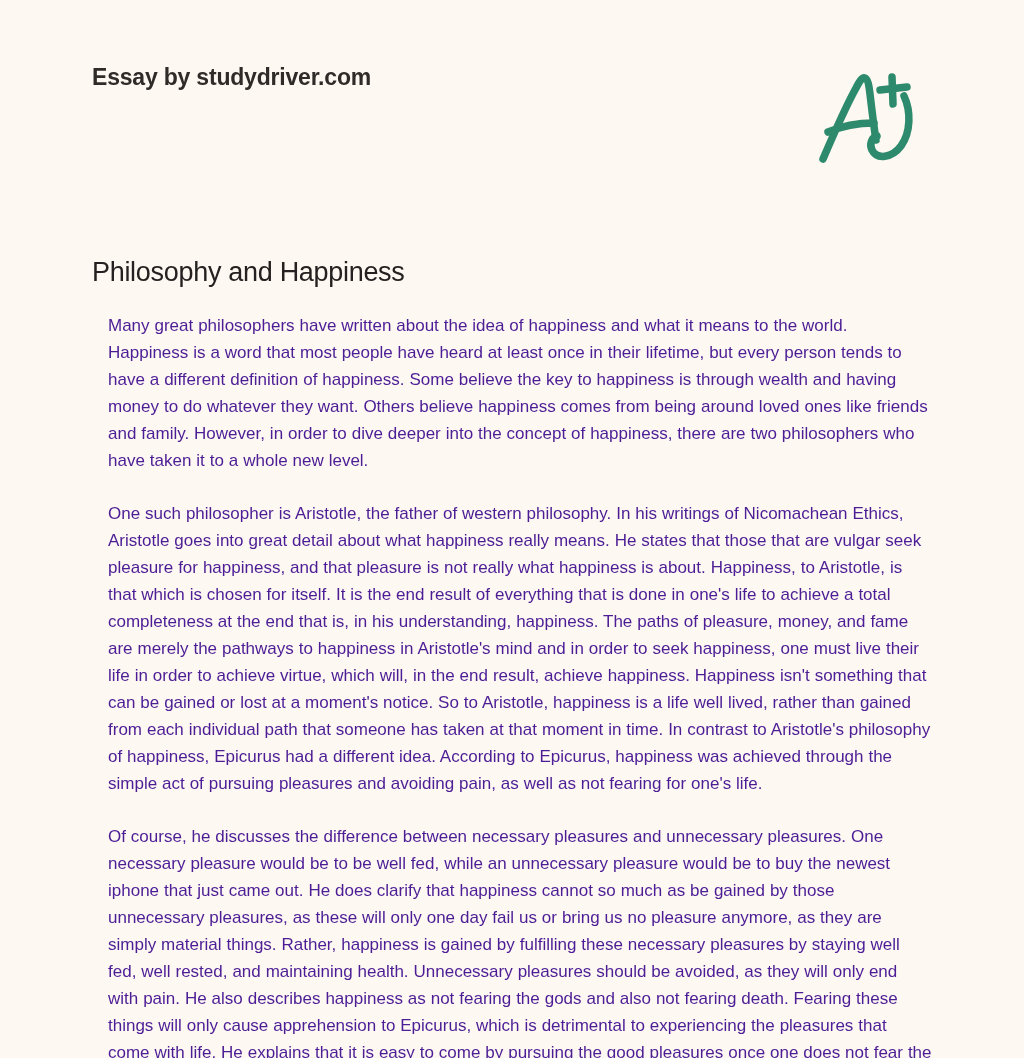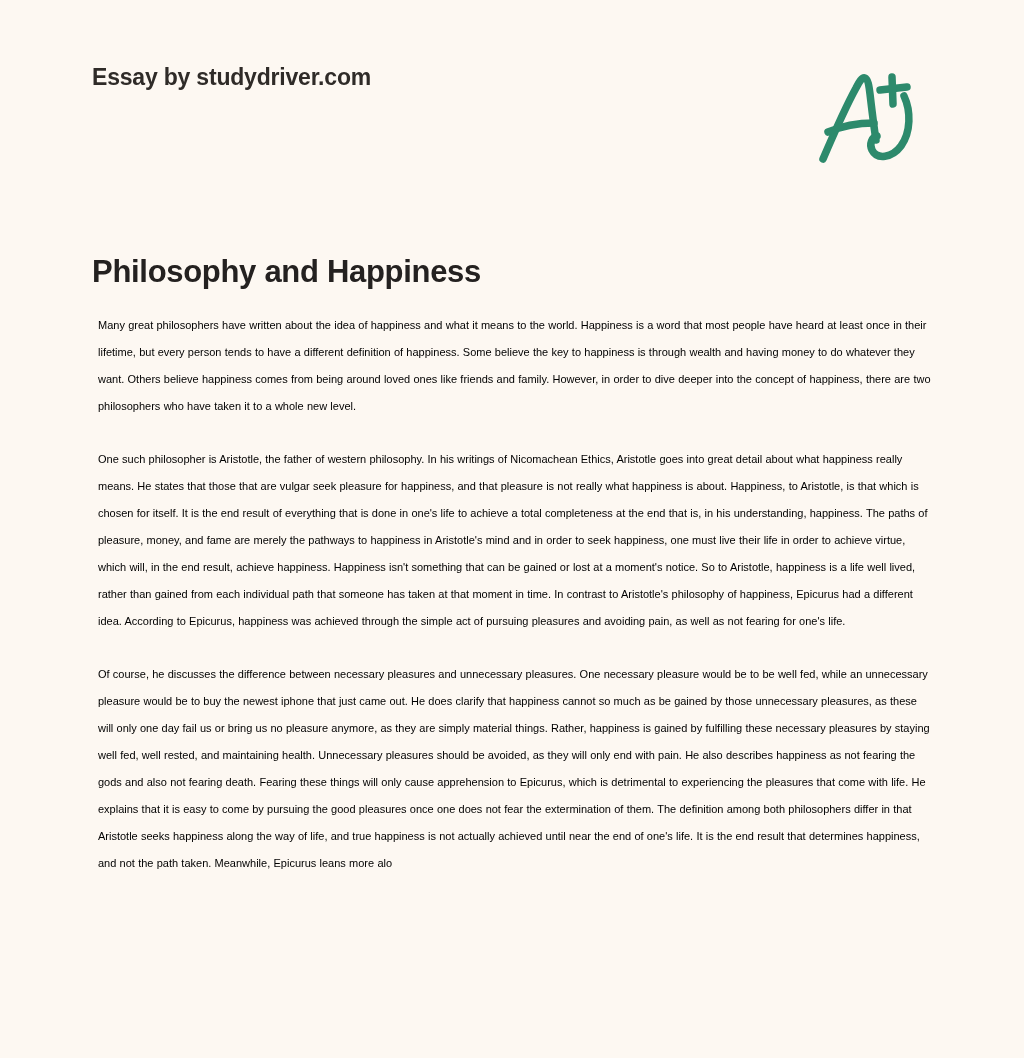--- a/index.html
+++ b/index.html
@@ -71,40 +71,40 @@
     width: 110px;
     height: 105px;
   }
 
   
   .title {
     position: absolute;
     left: 92px;
     top: 252px;
     margin: 0;
-    font-size: 31px;
-    font-weight: bold;
+    font-size: 27px;
+    font-weight: normal;
     color: #242120;
     letter-spacing: -0.3px;
     line-height: 40px;
   }
 
   
   .article {
     position: absolute;
     left: 92px;
     top: 312px;
     width: 840px;
   }
 
   .article p {
-    margin: 0 0 26px 6px;
-    font-size: 11px;
+    margin: 0 0 26px 16px;
+    font-size: 17px;
     line-height: 27px;
-    color: #000000;
+    color: #4c1d95;
     text-align: left;
     word-spacing: 0.2px;
   }
 
   .article p:last-child {
     margin-bottom: 0;
   }
 </style>
 </head>
 <body>

